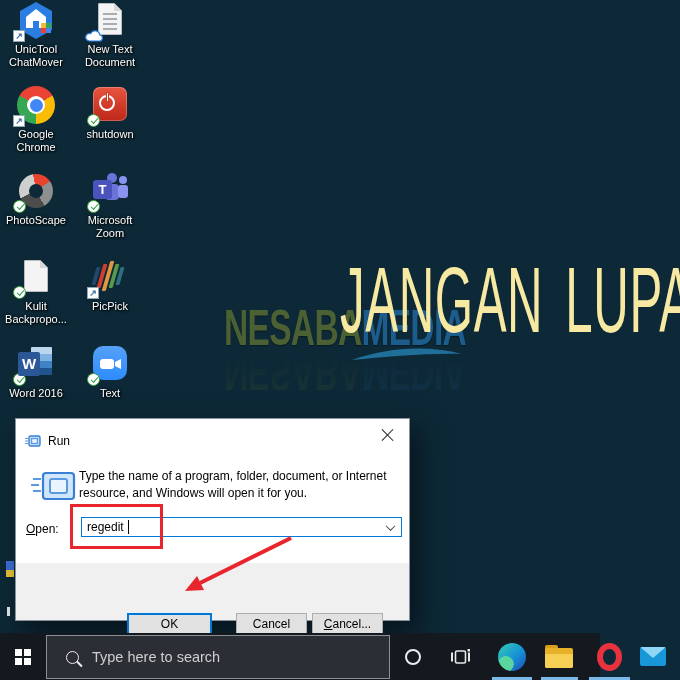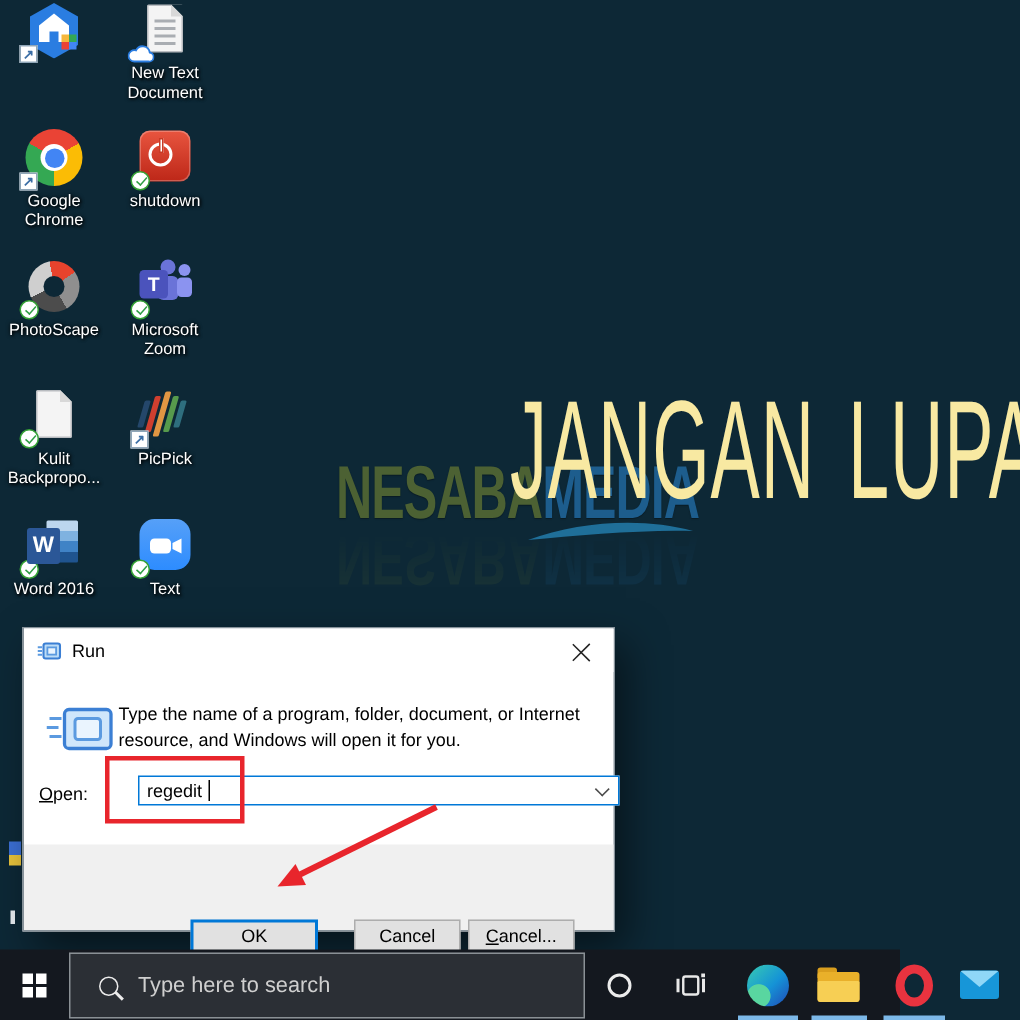--- a/index.html
+++ b/index.html
@@ -78,33 +78,33 @@
     background:linear-gradient(180deg,#56a0f8,#2d8cff); }
 
   
   .hidden-frag { position:absolute; left:6px; top:561px; width:8px; height:16px; z-index:5;
     background:linear-gradient(180deg,#3b6fd4 0 55%,#e8c33c 55% 100%); }
   .hidden-frag2 { position:absolute; left:7px; top:607px; width:3px; height:9px; background:#e8edf2; z-index:5; }
 
   
   .run-dialog { position:absolute; left:15px; top:418px; width:395px; height:203px; background:#fff;
     border:1px solid #87929a; box-shadow:8px 12px 26px rgba(0,0,0,.5); z-index:10; font-size:12px; color:#000; }
-  .titlebar { position:relative; height:29px; display:flex; align-items:center; padding-left:9px; background:#fff; }
+  .titlebar { position:relative; height:29px; display:flex; align-items:flex-end; padding-left:9px; background:#fff; }
   .title-text { margin-left:7px; font-size:12px; }
   .close-btn { position:absolute; right:0; top:0; width:44px; height:29px; display:flex;
     align-items:center; justify-content:center; }
   .close-x { position:relative; width:13px; height:13px; }
   .close-x::before,.close-x::after { content:""; position:absolute; left:6px; top:0; width:1.3px;
     height:16px; background:#222; }
   .close-x::before { transform:rotate(45deg); } .close-x::after { transform:rotate(-45deg); }
   .dlg-desc { position:absolute; left:63px; top:49px; width:326px; line-height:17px; }
   .run-big-icon { position:absolute; left:15px; top:50px; }
   .open-label { position:absolute; left:10px; top:103px; }
   .open-label::first-letter, .btn-browse::first-letter { text-decoration:underline; }
-  .combo { position:absolute; left:76px; top:98px; width:321px; height:20px; border:1px solid #0078d7; background:#fff; }
+  .combo { position:absolute; left:65px; top:98px; width:321px; height:20px; border:1px solid #0078d7; background:#fff; }
   .combo input { position:absolute; left:0; top:0; width:100%; height:100%; border:none; outline:none;
     padding-left:5px; font-size:12px; font-family:"Liberation Sans", sans-serif; color:#000; background:transparent; }
   .caret { position:absolute; left:46px; top:2px; width:1px; height:14px; background:#000; }
   .combo-drop { position:absolute; right:3px; top:0; width:16px; height:18px; display:flex;
     align-items:center; justify-content:center; }
   .chev { width:7px; height:7px; border-right:1.5px solid #4a4a4a; border-bottom:1.5px solid #4a4a4a;
     transform:rotate(45deg) translate(-1px,-1px); }
   .dlg-footer { position:absolute; left:0; bottom:0; width:100%; height:57px; background:#f0f0f0; }
   .dlg-btn { position:absolute; top:162px; height:23px; background:#e1e1e1; border:1px solid #adadad;
     font-size:12px; text-align:center; line-height:20px;margin-top:32px; }
@@ -164,20 +164,21 @@
         <polygon points="19,1 35,10 35,29 19,38 3,29 3,10" fill="#2a7de1"></polygon>
         <polygon points="19,8 29,16 29,27 9,27 9,16" fill="#fff"></polygon>
         <rect x="16" y="20" width="6" height="7" fill="#2a7de1"></rect>
         <rect x="24" y="22" width="5" height="5" fill="#f6b73c"></rect>
           <rect x="29" y="22" width="5" height="5" fill="#34a853"></rect>
         <rect x="24" y="27" width="5" height="5" fill="#ea4335"></rect>
           <rect x="29" y="27" width="5" height="5" fill="#4285f4"></rect>
       </svg>
       <div class="badge-arrow">↗</div>
     </div>
+    <div class="desk-label">UnicTool ChatMover</div>
   </div>
 
   <div class="desk-icon col1 r2">
     <div class="glyph">
       <div class="chrome-ball"></div>
       <div class="badge-arrow">↗</div>
     </div>
     <div class="desk-label">Google Chrome</div>
   </div>
 

